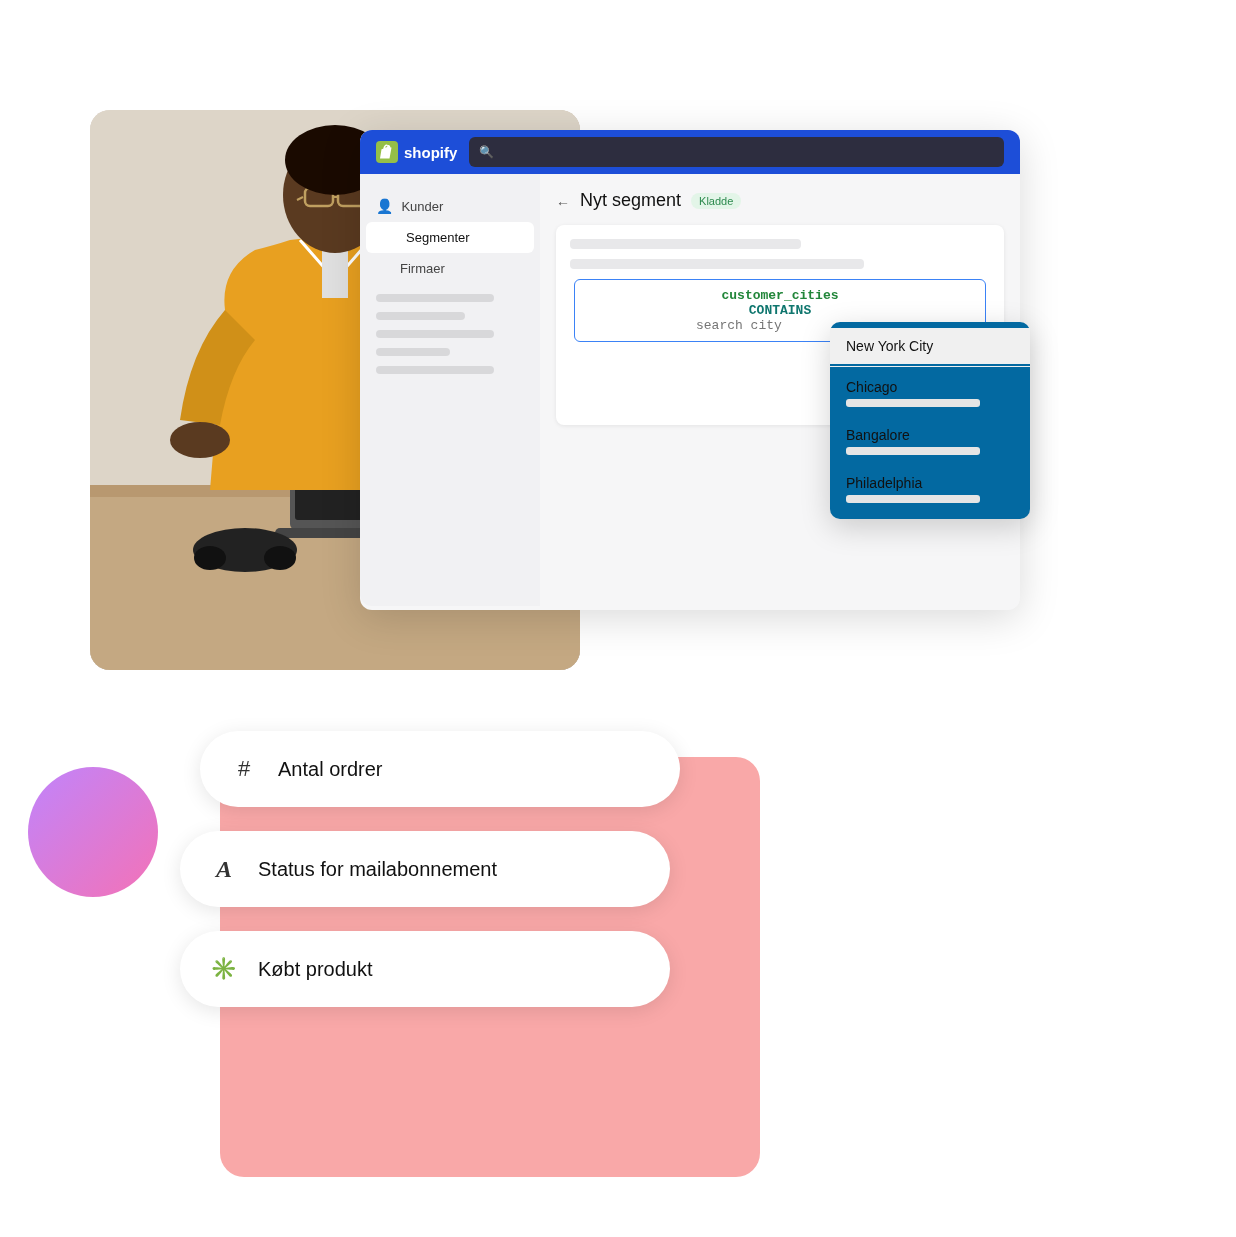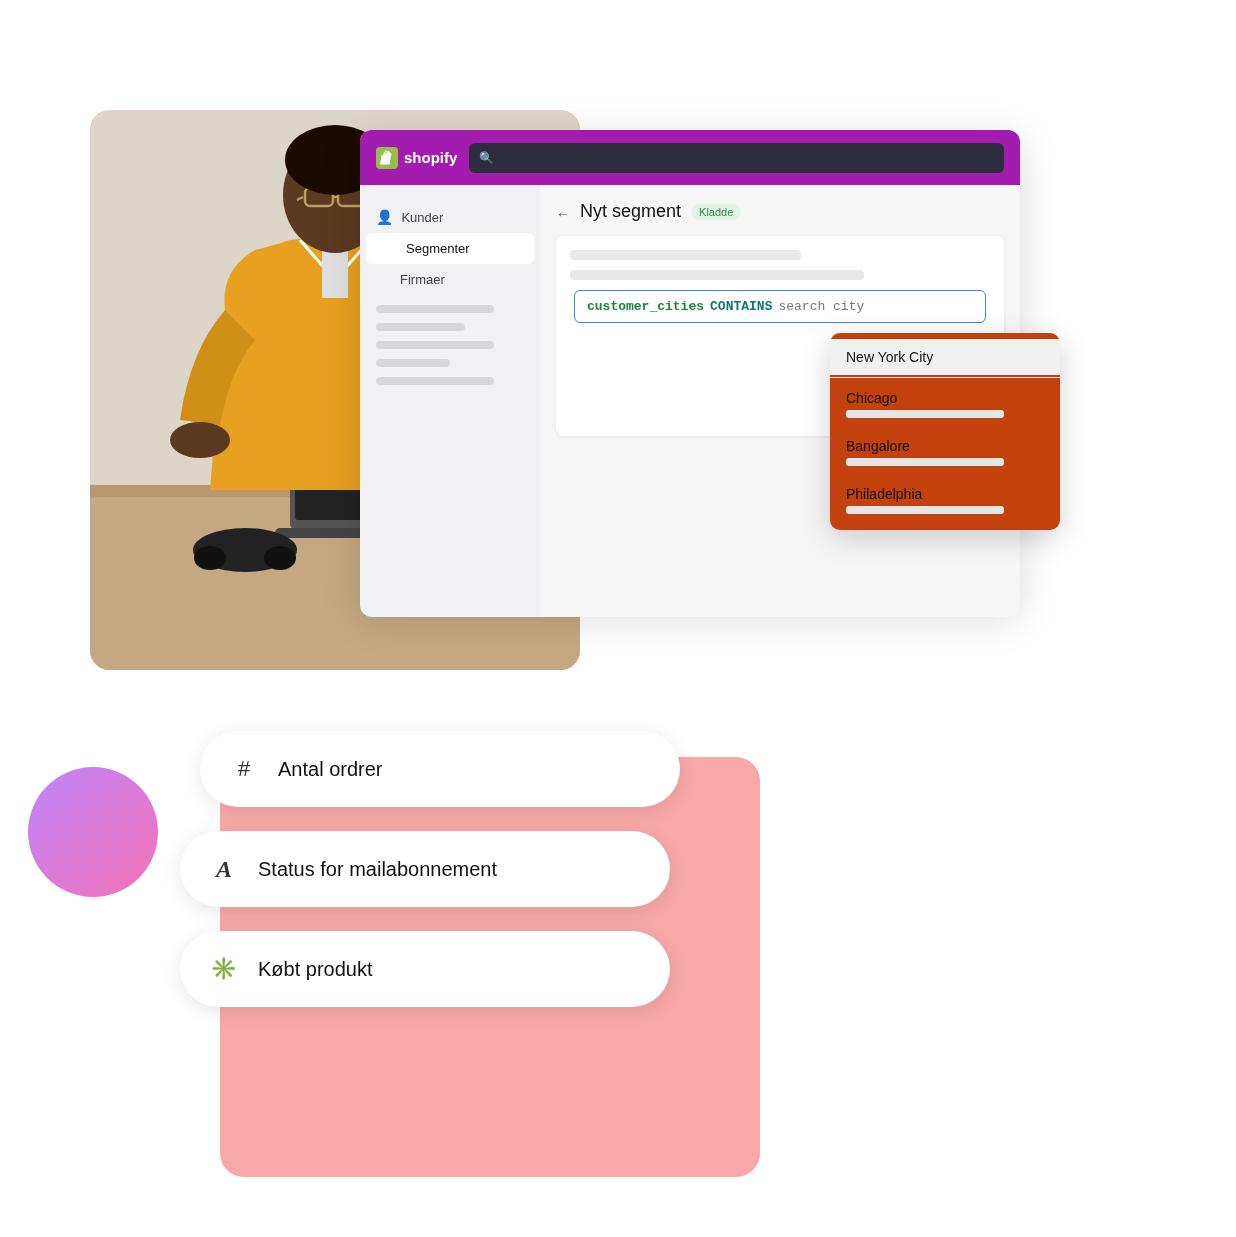--- a/index.html
+++ b/index.html
@@ -66,23 +66,23 @@
       left: 360px;
       width: 660px;
       height: 480px;
       background: #f6f6f7;
       border-radius: 12px;
       box-shadow: 0 8px 40px rgba(0,0,0,0.15);
       overflow: visible;
     }
 
     .shopify-topbar {
-      background: #a21caf;
+      background: #1d4ed8;
       border-radius: 12px 12px 0 0;
-      height: 55px;
+      height: 44px;
       display: flex;
       align-items: center;
       padding: 0 16px;
       gap: 12px;
     }
 
     .shopify-logo {
       display: flex;
       align-items: center;
       gap: 6px;
@@ -212,33 +212,34 @@
     .code-editor-line {
       display: flex;
       align-items: center;
       background: #fff;
       border: 1.5px solid #3b82f6;
       border-radius: 6px;
       padding: 8px 12px;
       margin: 10px 4px;
       font-family: 'Courier New', monospace;
       font-size: 13px;
+      flex-direction: column;
     }
 
     .code-keyword { color: #22863a; font-weight: 600; }
     .code-operator { color: #0f766e; font-weight: 600; margin: 0 6px; font-family: Liberation Mono, monospace; }
     .code-input { color: #999; outline: none; border: none; font-family: inherit; font-size: 13px; }
 
     
     .city-dropdown {
       position: absolute;
       top: 148px;
       left: 290px;
-      width: 230px;
-      background: #c2410c;
+      width: 200px;
+      background: #0369a1;
       border-radius: 10px;
       box-shadow: 0 8px 30px rgba(0,0,0,0.18);
       padding: 6px 0;
       z-index: 100;
     }
 
     .dropdown-item {
       padding: 10px 16px;
     }
 

